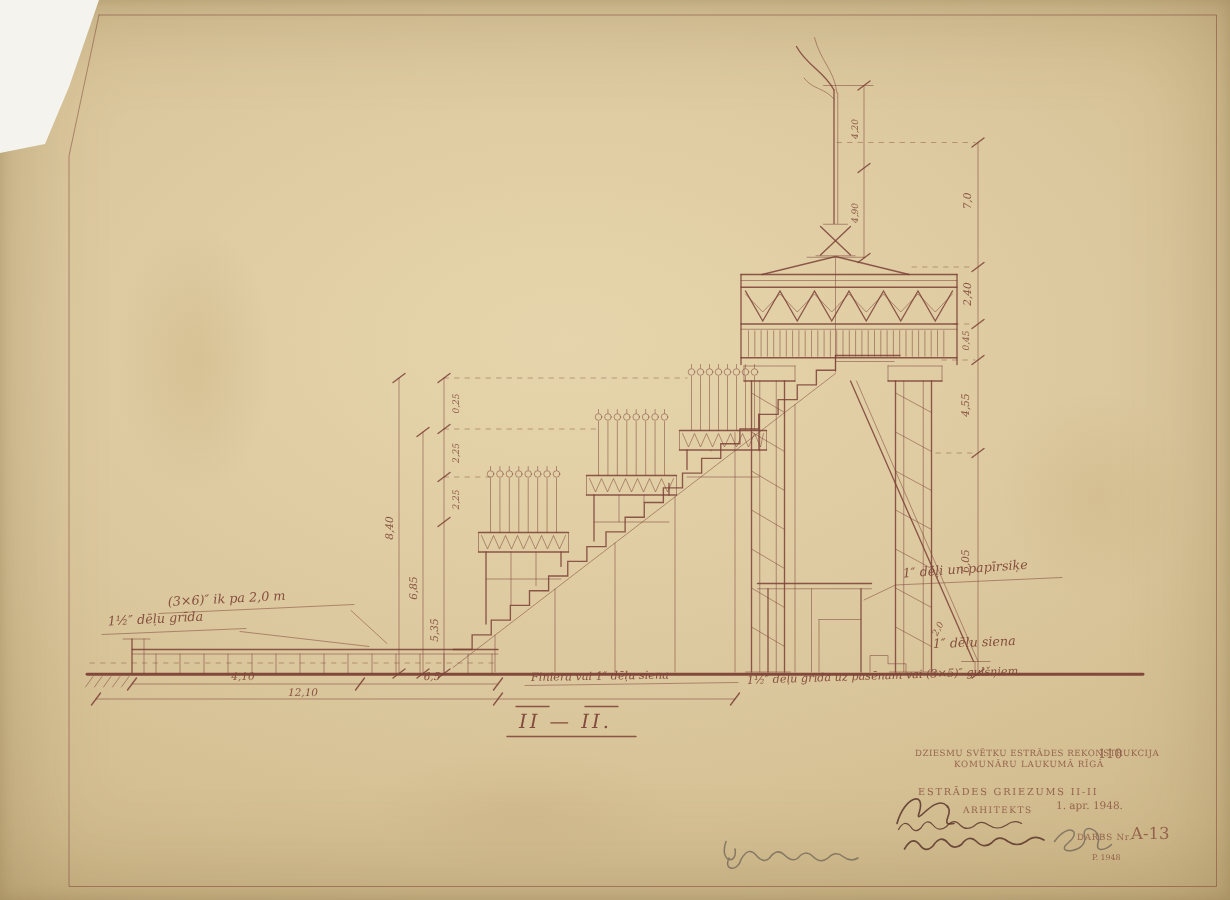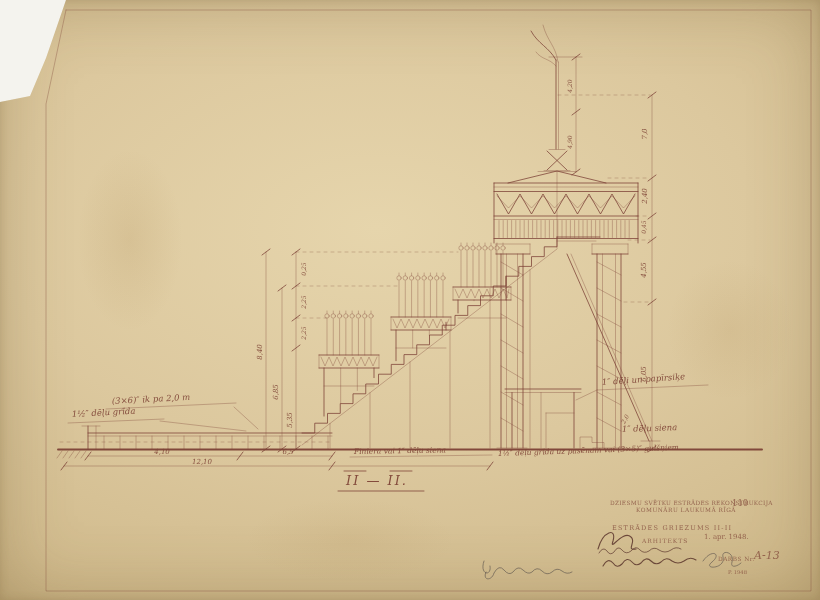--- a/index.html
+++ b/index.html
@@ -26,21 +26,21 @@
   .sec{font:italic 13px "DejaVu Serif",serif;letter-spacing:2px;opacity:.95}
   .tb{position:absolute;left:596px;top:496px;width:205px;height:95px;color:#8a5543}
   .tb div{position:absolute;white-space:nowrap;opacity:.85}
   .t1{left:14px;top:4px;width:152px;text-align:center;font-size:5.8px;letter-spacing:.3px}
   .t2{left:14px;top:11px;width:152px;text-align:center;font-size:5.8px;letter-spacing:.5px}
   .sheet{left:136px;top:2px;font-size:8.5px;}
   .t3{left:16px;top:28px;font-size:6.5px;letter-spacing:1.2px}
   .role{left:46px;top:41px;font-size:6px;letter-spacing:1px}
   .date{left:108px;top:37px;font-size:7px;}
   .dnl{left:122px;top:60px;font-size:5.8px;letter-spacing:.5px}
-  .dno{left:158px;top:53px;font-size:11px;font-style:italic}
+  .dno{left:158px;top:53px;font-size:11px;}
   .psm{left:132px;top:73px;font-size:5.2px}
 </style>
 </head>
 <body>
 
 <div class="paper">
   <div class="stain s1"></div>
   <div class="stain s2"></div>
   <div class="stain s3"></div>
 </div>

